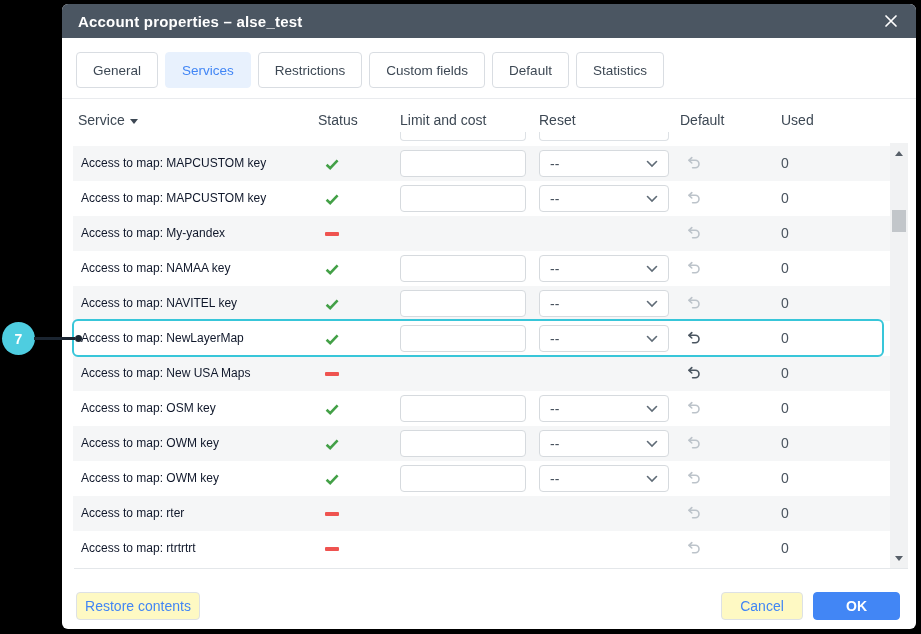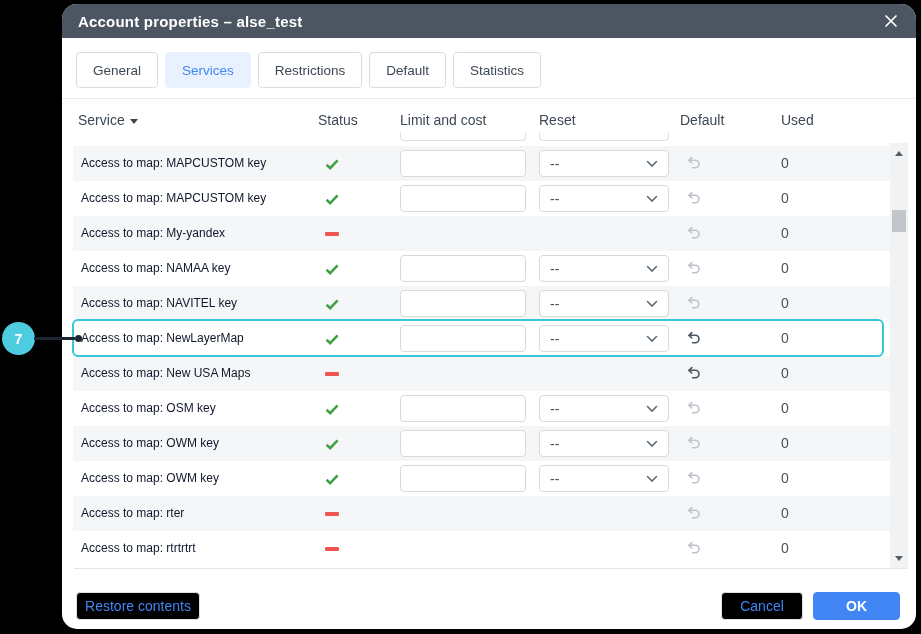--- a/index.html
+++ b/index.html
@@ -1,19 +1,19 @@
 <!DOCTYPE html>
 <html><head>
 <meta charset="utf-8">
 <style>
   html,body{margin:0;padding:0;background:#000;}
   .stage{position:relative;width:921px;height:634px;background:#000;overflow:hidden;
          font-family:"Liberation Sans",sans-serif;-webkit-font-smoothing:antialiased;}
   .dialog{position:absolute;left:62px;top:4px;width:854px;height:625px;background:#fff;
-          border-radius:15px;overflow:hidden;}
+          border-radius:6px;overflow:hidden;}
   
   .titlebar{position:absolute;left:0;top:0;right:0;height:34px;background:#4b5662;
             display:flex;align-items:center;padding:0 16px;box-sizing:border-box;}
   .title{color:#fff;font-size:15px;font-weight:700;letter-spacing:.2px;}
   .close-btn{margin-left:auto;width:18px;height:18px;display:flex;align-items:center;
              justify-content:center;cursor:pointer;}
   
   .tabs{position:absolute;left:14px;top:48px;display:flex;gap:7px;text-align:right;}
   .tab{height:36px;padding:0 16px;display:flex;align-items:center;border:1px solid #d9dde2;
        border-radius:4px;font-size:13.5px;color:#3d4854;background:#fff;cursor:pointer;box-sizing:border-box;}
@@ -45,21 +45,21 @@
   .used{position:absolute;left:708px;top:0;line-height:35px;font-size:14px;color:#4a545f;}
   
   .scrollbar{position:absolute;left:828px;top:139px;width:18px;height:425px;background:#f1f2f3;}
   .sb-up,.sb-down{position:absolute;left:0;width:18px;height:16px;display:flex;align-items:center;justify-content:center;cursor:pointer;}
   .sb-up{top:2px;} .sb-down{bottom:2px;}
   .tri-up{width:0;height:0;border-left:4px solid transparent;border-right:4px solid transparent;border-bottom:5px solid #575f68;}
   .tri-down{width:0;height:0;border-left:4px solid transparent;border-right:4px solid transparent;border-top:5px solid #575f68;}
   .sb-thumb{position:absolute;left:2px;top:67px;width:14px;height:22px;background:#c2c6ca;cursor:grab;}
   
   .footer-divider{position:absolute;left:12px;top:564px;width:834px;height:1px;background:#e4e7ea;}
-  .btn{position:absolute;height:28px;border:1px solid #dde1e5;border-radius:4px;background:#000000;
+  .btn{position:absolute;height:28px;border:1px solid #dde1e5;border-radius:4px;background:#fef9c3;
        font-family:"Liberation Sans",sans-serif;font-size:14px;color:#4286f5;display:flex;
        align-items:center;justify-content:center;cursor:pointer;box-sizing:border-box;}
   .btn-restore{left:14px;top:588px;width:124px;}
   .btn-cancel{left:659px;top:588px;width:82px;}
   .btn-ok{left:751px;top:588px;width:87px;background:#4286f5;border-color:#4286f5;color:#fff;font-weight:700;}
   
   .hl-overlay{position:absolute;left:72px;top:319px;width:812px;height:38px;border:2px solid #38c6d9;
               border-radius:6px;box-sizing:border-box;pointer-events:none;}
   .callout-circle{position:absolute;left:2px;top:322px;width:33px;height:33px;border-radius:50%;
                   background:#4ecde0;color:#fff;font-size:14px;font-weight:700;display:flex;
@@ -80,20 +80,21 @@
         <svg width="14" height="14" viewBox="0 0 14 14">
             <path d="M2 2 L12 12 M12 2 L2 12" stroke="#fff" stroke-width="1.7" stroke-linecap="round"></path>
           </svg>
       </span>
     </div>
 
     <div class="tabs">
       <div class="tab">General</div>
       <div class="tab tab--active">Services</div>
       <div class="tab">Restrictions</div>
+      <div class="tab">Custom fields</div>
       <div class="tab">Default</div>
       <div class="tab">Statistics</div>
     </div>
     <div class="tabs-divider"></div>
 
     <div class="col-head" style="left:16px;">
       <span>Service</span><span class="sort-caret"></span>
     </div>
     <div class="col-head" style="left:256px;">Status</div>
     <div class="col-head" style="left:338px;">Limit and cost</div>

